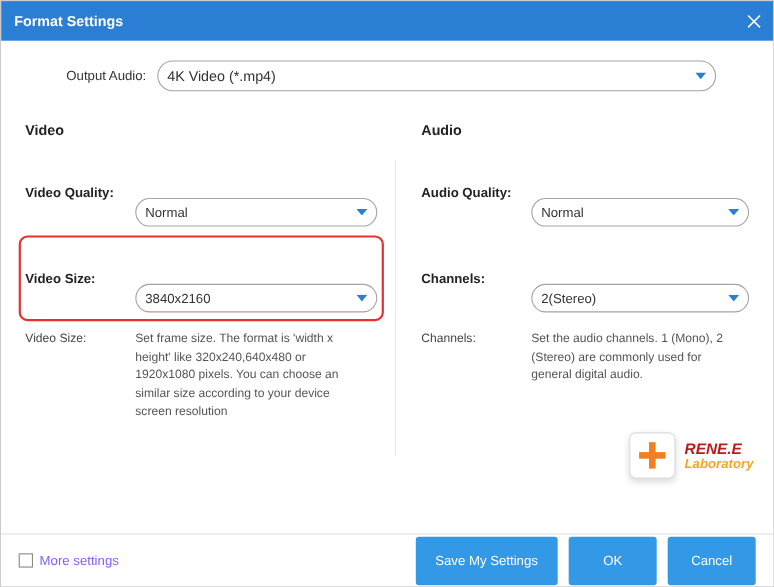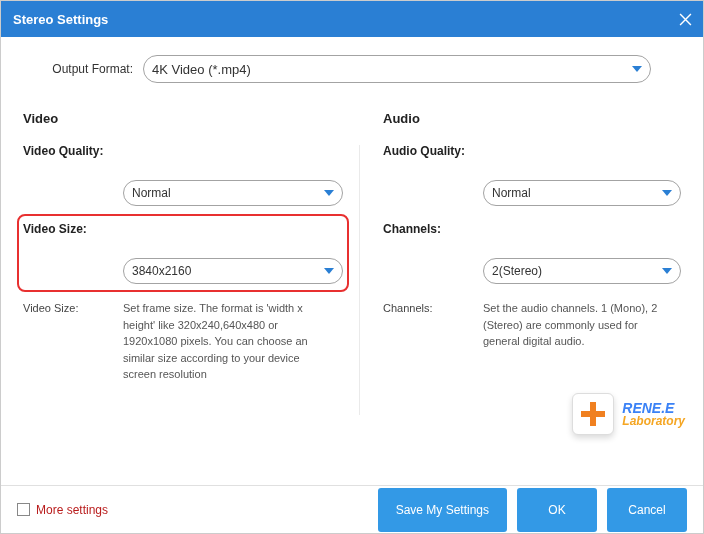--- a/index.html
+++ b/index.html
@@ -15,59 +15,59 @@
 .dropdown { border: 1px solid #a3a3a3; border-radius: 14px; height: 28px; display: flex; align-items: center; padding: 0 8px; background: #fff; position: relative; cursor: pointer; font-size: 13px; color: #333; }
 .dropdown.wide { flex: 1; margin-right: 30px; }
 .dropdown .arrow { position: absolute; right: 8px; top: 50%; transform: translateY(-50%); }
 .dropdown .arrow svg { width: 10px; height: 6px; display: block; }
 
 .columns { display: flex; gap: 40px; }
 .col { flex: 1; position: relative; }
 .col.left { flex: 0 0 320px; }
 .section-title { font-weight: bold; font-size: 13px; color: #222; margin-bottom: 18px; }
 
-.field-row { display: flex; align-items: flex-start; margin-bottom: 16px; }
+.field-row { display: flex; align-items: center; margin-bottom: 16px; }
 .field-row.highlighted { border: 2px solid #e83030; border-radius: 8px; padding: 6px 4px; margin: -8px -6px 8px -6px; }
 .field-label { font-size: 12px; font-weight: bold; width: 100px; color: #222; }
 .field-dd { flex: 1; height: 26px; font-size: 12px; margin-top: 36px; }
 
 .desc-row { display: flex; font-size: 11px; color: #555; line-height: 1.5; }
 .desc-row .dl { width: 100px; color: #444; }
 .desc-row .dt { flex: 1; padding-right: 10px; }
 
 .logo { position: absolute; right: 18px; bottom: 50px; display: flex; align-items: center; gap: 8px; }
 .logo-icon { width: 42px; height: 42px; background: #fff; border: 1px solid #ddd; border-radius: 6px; box-shadow: 0 3px 6px rgba(0,0,0,0.15); display: flex; align-items: center; justify-content: center; position: relative; }
 .logo-text { font-size: 14px; font-weight: bold; font-style: italic; }
-.logo-text .brand { color: #3b82f6; }
+.logo-text .brand { color: #b91c1c; }
 .logo-text .sub { color: #f5a623; display: block; font-size: 12px; margin-top: -2px; text-align: right; }
 
 .footer { position: absolute; bottom: 0; left: 0; right: 0; height: 48px; border-top: 1px solid #e0e0e0; display: flex; align-items: center; padding: 0 16px; gap: 10px; background: #fff; }
 .footer .spacer { flex: 1; }
-.checkbox { display: flex; align-items: center; gap: 6px; font-size: 12px; color: #b91c1c; cursor: pointer; }
+.checkbox { display: flex; align-items: center; gap: 6px; font-size: 12px; color: #8b5cf6; cursor: pointer; }
 .checkbox .box { width: 13px; height: 13px; border: 1px solid #888; background: #fff; }
 .btn { background: #3399e6; color: #fff; border: none; border-radius: 3px; height: 44px; padding: 0 18px; font-size: 12px; cursor: pointer; min-width: 80px; }
 
 .divider-line { position: absolute; left: 358px; top: 108px; height: 270px; width: 1px; background: #eaeaea; }
 </style>
 </head>
 <body>
 
 <div class="titlebar">
-  <span>Stereo Settings</span>
+  <span>Format Settings</span>
   <div class="close">
     <svg viewBox="0 0 12 12">
         <path d="M1 1 L11 11 M11 1 L1 11" stroke="#fff" stroke-width="1.3" fill="none"></path>
       </svg>
   </div>
 </div>
 
 <div class="content">
 
   <div class="format-row">
-    <label>Output Format:</label>
+    <label>Output Audio:</label>
     <div class="dropdown wide">
       <span>4K Video (*.mp4)</span>
       <span class="arrow">
           <svg viewBox="0 0 10 6">
             <path d="M0 0 L5 6 L10 0 Z" fill="#2a7fd4"></path>
           </svg>
         </span>
     </div>
   </div>
 

